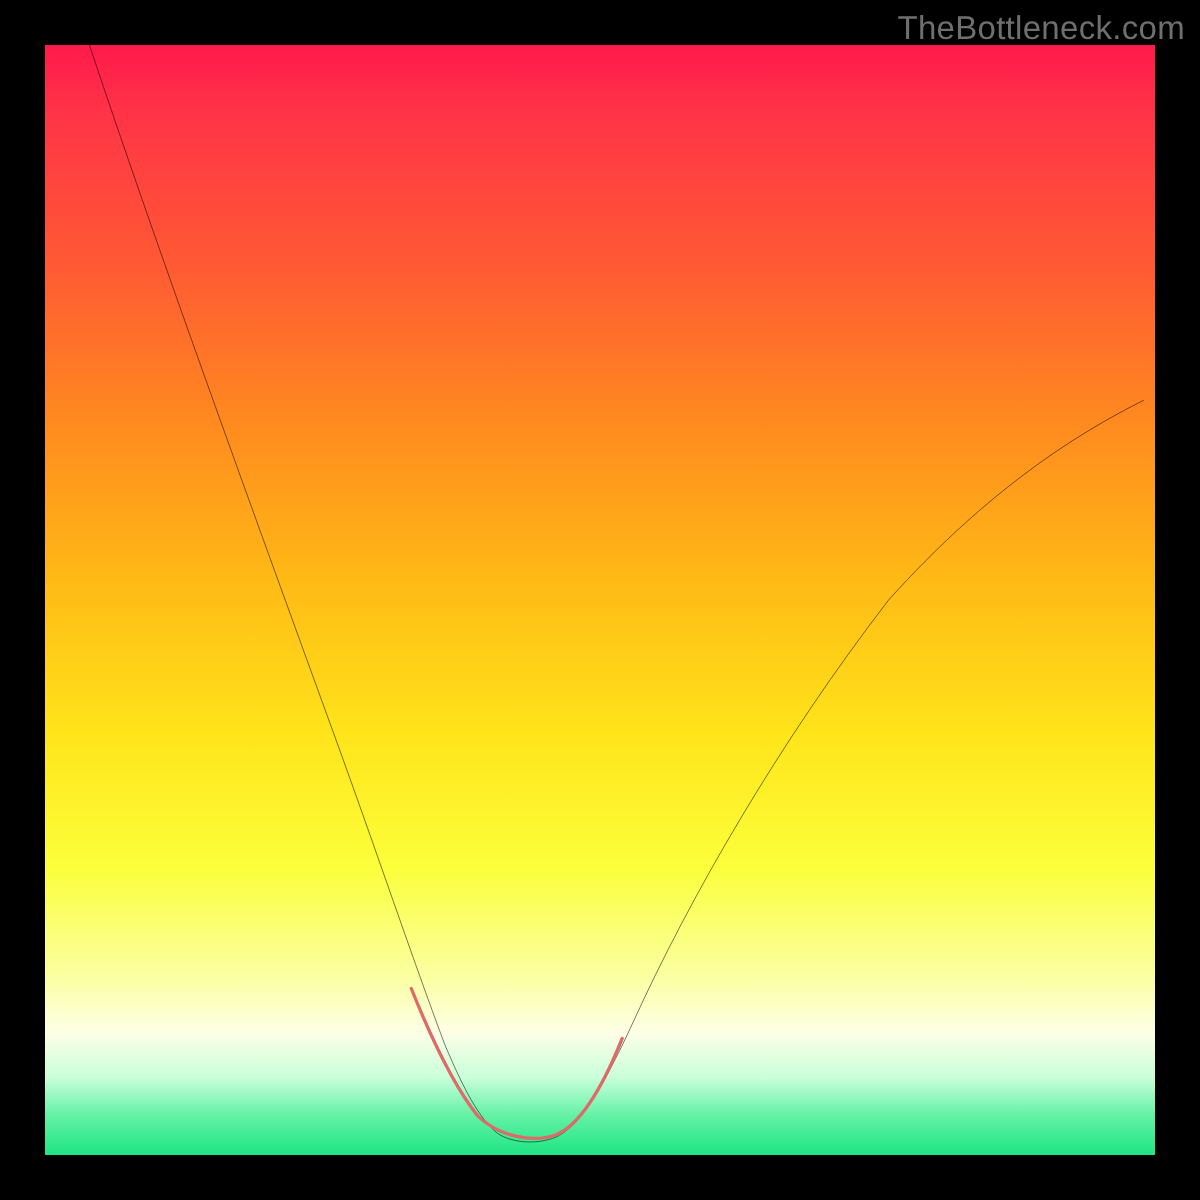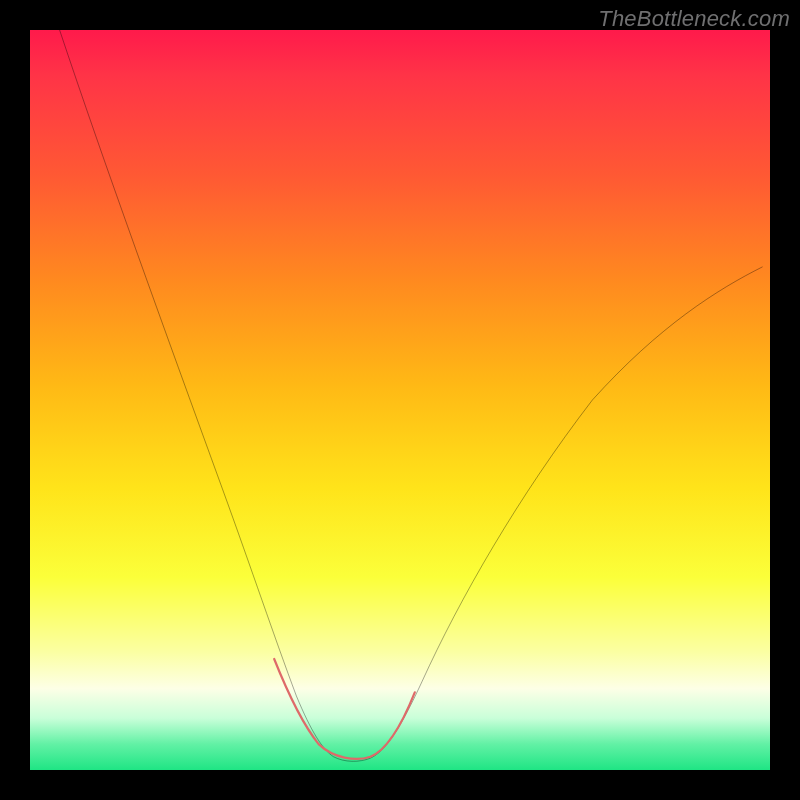--- a/index.html
+++ b/index.html
@@ -11,21 +11,20 @@
     overflow: hidden;
     font-family: Arial, Helvetica, sans-serif;
   }
   .frame {
     position: absolute;
     left: 0;
     top: 0;
     width: 800px;
     height: 664px;
     background: #000;
-    font-style: italic;
   }
   .plot {
     position: absolute;
     left: 30px;
     top: 30px;
     width: 740px;
     height: 740px;
     overflow: hidden;
   }
   .gradient {

